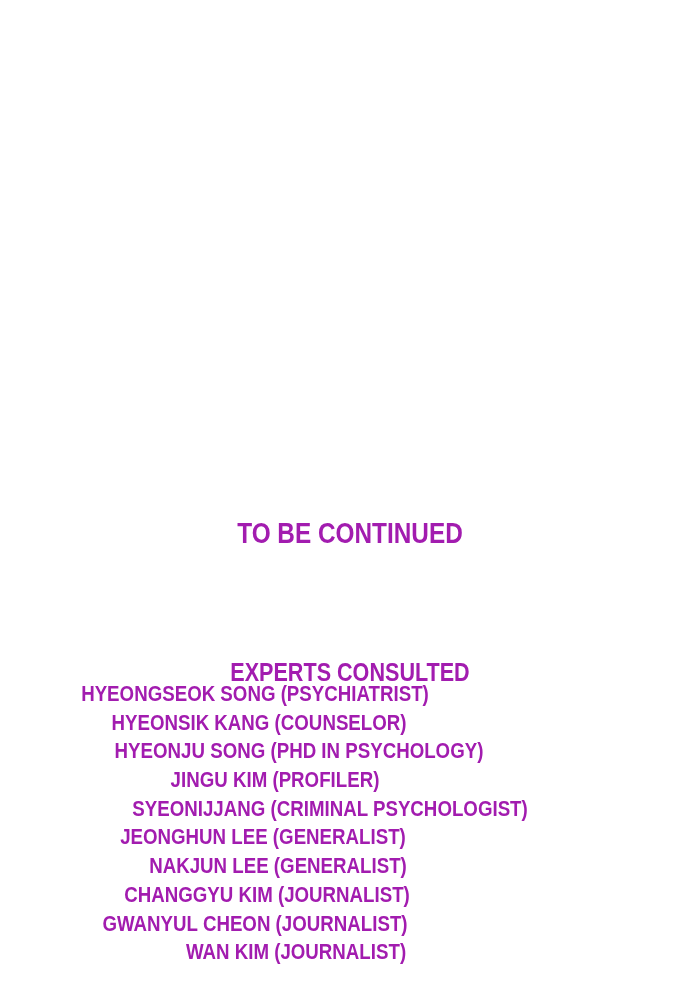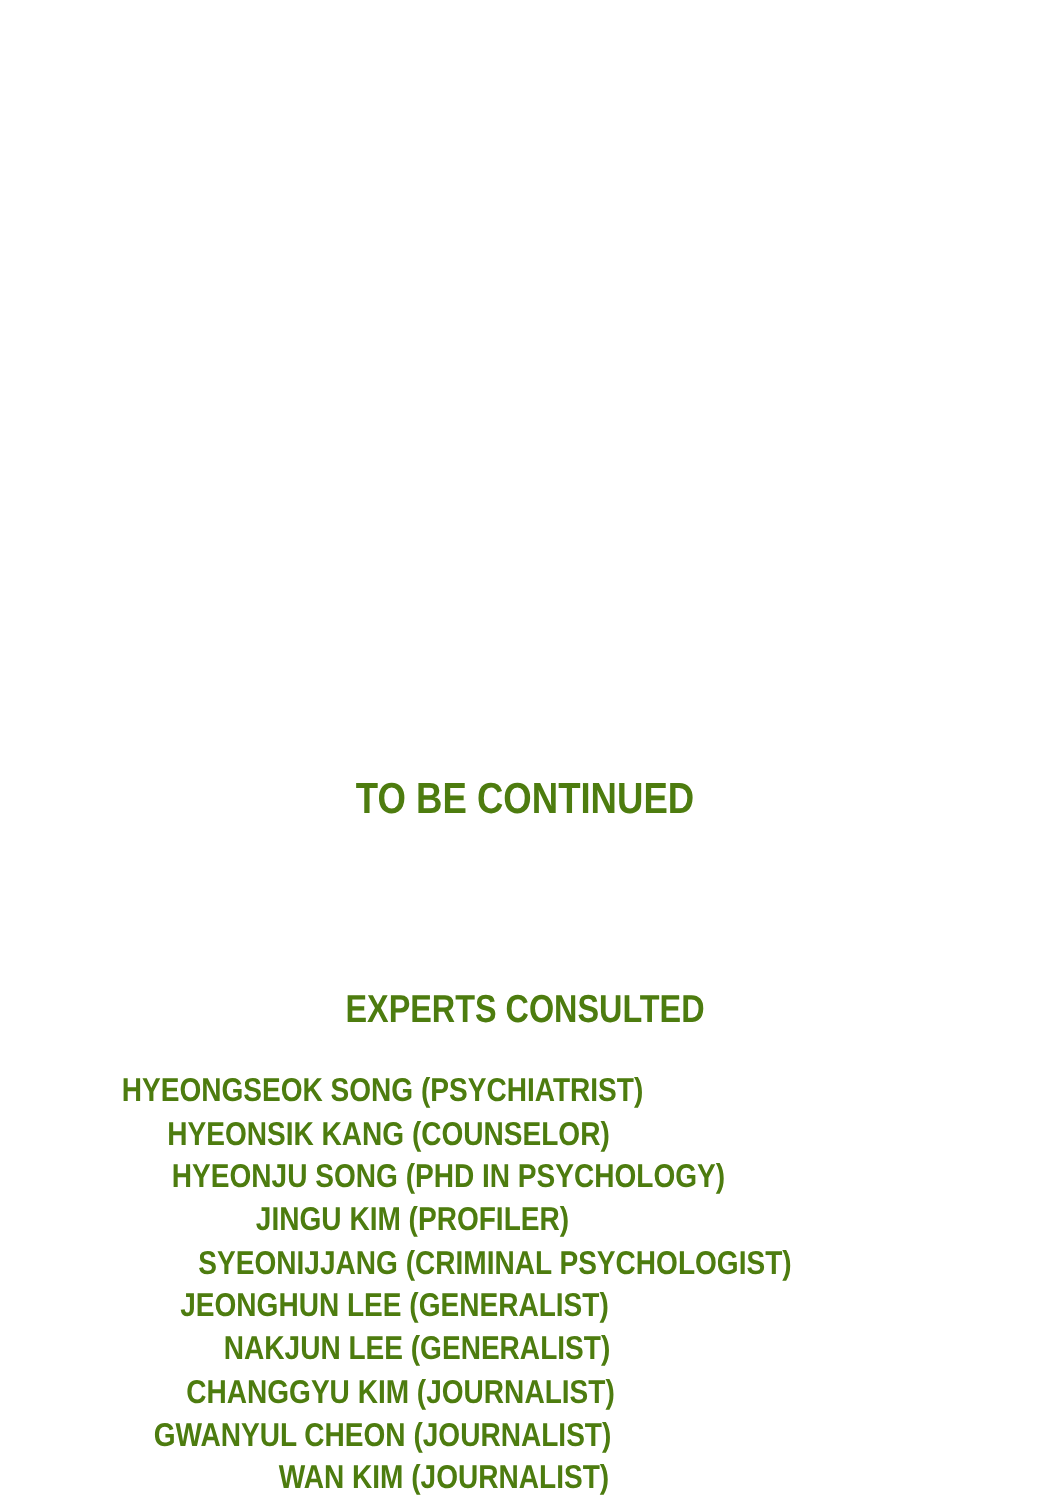--- a/index.html
+++ b/index.html
@@ -3,21 +3,21 @@
 <meta charset="utf-8">
 <style>
   html, body { margin: 0; padding: 0; background: #ffffff; }
   .page {
     position: relative;
     width: 700px;
     height: 1000px;
     background: #ffffff;
     overflow: hidden;
     font-family: "Liberation Sans", "DejaVu Sans", sans-serif;
-    color: #4d7c0f;
+    color: #a21caf;
     -webkit-font-smoothing: antialiased;
   }
   .tbc-title {
     position: absolute;
     top: 519px;
     left: 0;
     width: 700px;
     text-align: center;
     font-size: 29px;
     line-height: 1;
@@ -32,21 +32,21 @@
     width: 700px;
     text-align: center;
     font-size: 26px;
     line-height: 1;
     font-weight: 700;
     transform: scaleX(0.83);
     white-space: nowrap;
   }
   .credits-list {
     position: absolute;
-    top: 713px;
+    top: 680px;
     left: 0;
     width: 556px;
   }
   .credit-line {
     height: 28.7px;
     line-height: 28.7px;
     text-align: center;
     font-size: 22px;
     font-weight: 700;
     white-space: nowrap;

